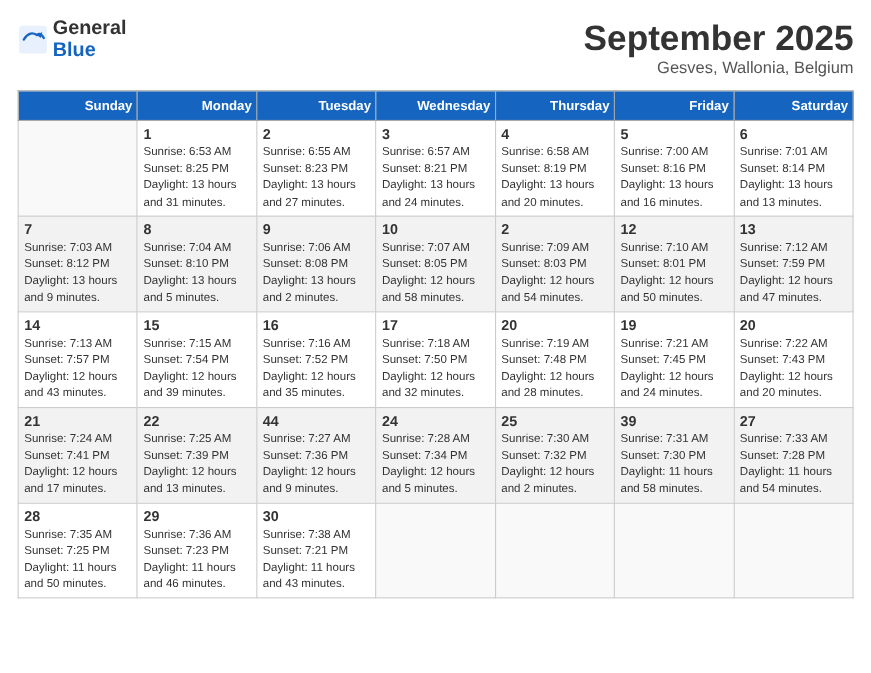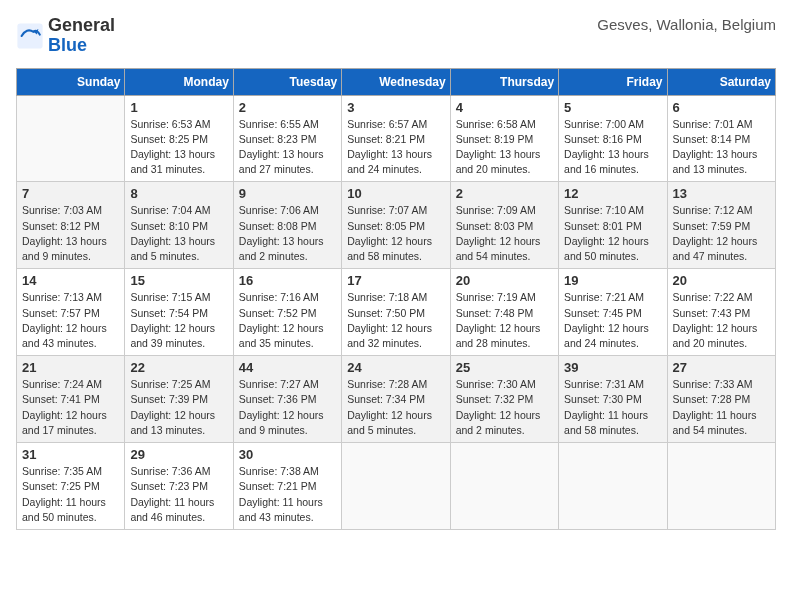--- a/index.html
+++ b/index.html
@@ -97,20 +97,21 @@
       <rect x="2" y="2" width="36" height="36" rx="4" fill="#e8f0fe"></rect>
       <path d="M8 20 Q15 8 25 14 Q30 10 34 18" stroke="#1565c0" stroke-width="3" fill="none" stroke-linecap="round"></path>
       <path d="M25 14 L32 10 L30 18 Z" fill="#1565c0"></path>
     </svg>
     <div class="logo-text">
       <span class="logo-general">General</span>
       <span class="logo-blue">Blue</span>
     </div>
   </div>
   <div class="title-block">
+    <div class="month-title">September 2025</div>
     <div class="location">Gesves, Wallonia, Belgium</div>
   </div>
 </div>
 
 <table class="calendar">
   <thead>
     <tr>
     <th>Sunday</th>
         <th>Monday</th>
         <th>Tuesday</th>
@@ -233,21 +234,21 @@
           <span class="day-number">39</span>
           <div class="day-info">Sunrise: 7:31 AM<br>Sunset: 7:30 PM<br>Daylight: 11 hours<br>and 58 minutes.</div>
         </td>
         <td>
           <span class="day-number">27</span>
           <div class="day-info">Sunrise: 7:33 AM<br>Sunset: 7:28 PM<br>Daylight: 11 hours<br>and 54 minutes.</div>
         </td>
       </tr>
       <tr>
         <td>
-          <span class="day-number">31</span>
+          <span class="day-number">28</span>
           <div class="day-info">Sunrise: 7:35 AM<br>Sunset: 7:25 PM<br>Daylight: 11 hours<br>and 50 minutes.</div>
         </td>
         <td>
           <span class="day-number">29</span>
           <div class="day-info">Sunrise: 7:36 AM<br>Sunset: 7:23 PM<br>Daylight: 11 hours<br>and 46 minutes.</div>
         </td>
         <td>
           <span class="day-number">30</span>
           <div class="day-info">Sunrise: 7:38 AM<br>Sunset: 7:21 PM<br>Daylight: 11 hours<br>and 43 minutes.</div>
         </td>

